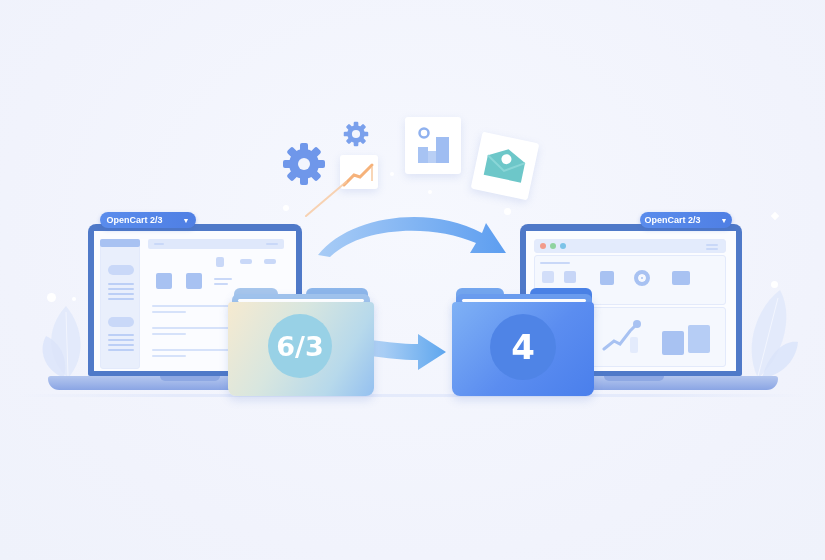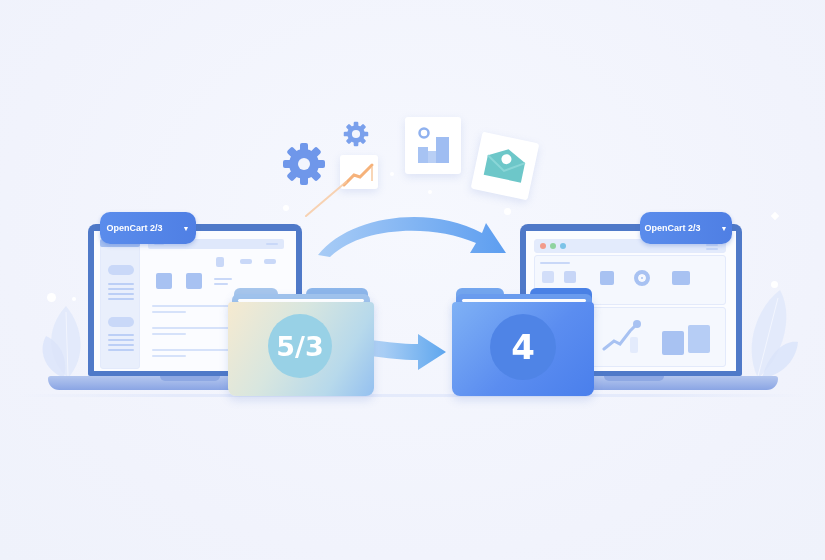--- a/index.html
+++ b/index.html
@@ -18,21 +18,21 @@
     
     .leaf { position: absolute; }
 
     
     .laptop { position: absolute; }
     .laptop .bezel { position: absolute; background: #4f79c8; border-radius: 8px 8px 2px 2px; }
     .laptop .screen { position: absolute; background: #fbfcff; }
     .laptop .base { position: absolute; background: linear-gradient(180deg, #b4c6ee 0%, #a2b8ea 45%, #8aa5e4 100%); border-radius: 3px 3px 12px 12px; }
     .laptop .notch { position: absolute; background: #8ea8e3; border-radius: 0 0 10px 10px; }
 
-    .badge { position: absolute; height: 32px; border-radius: 10px;
+    .badge { position: absolute; height: 16px; border-radius: 10px;
       background: linear-gradient(90deg, #5a8cec 0%, #4f7fe4 100%);
       color: #fff; font-size: 9px; font-weight: bold; display: flex; align-items: center; justify-content: center; gap: 20px;
       box-shadow: 0 2px 4px rgba(70,110,200,0.3); font-family: "Liberation Sans", sans-serif; }
     .badge .caret { font-size: 7px; }
 
     
     .blk { position: absolute; background: #dbe5fb; border-radius: 2px; }
     .blk2 { position: absolute; background: #c9d8f8; border-radius: 2px; }
     .blk3 { position: absolute; background: #a8c2f2; border-radius: 2px; }
     .panel { position: absolute; background: #eef3fd; border: 1px solid #e3eafb; border-radius: 3px; }
@@ -176,21 +176,21 @@
     <path d="M0 10 C20 12 30 14 48 14 L48 4 L76 22 L48 40 L48 30 C30 30 18 28 0 26 Z" fill="url(#gb)"></path>
   </svg>
 
   <div class="folder" style="left:228px;top:288px;width:146px;height:108px;">
     <div class="tab-back" style="left:6px;top:0px;width:44px;height:14px;background:#a7c6ec;"></div>
     <div class="tab-back" style="left:78px;top:0px;width:62px;height:14px;background:#8db6ea;"></div>
     <div class="body" style="left:4px;top:6px;width:138px;height:18px;background:#9fc2ec;border-radius:6px 6px 0 0;"></div>
     <div class="paper" style="left:10px;top:11px;width:126px;"></div>
     <div class="body" style="left:0px;top:14px;width:146px;height:94px;background:linear-gradient(120deg,#f6ead0 0%,#d8e6df 40%,#b7d9eb 75%,#94c0f0 100%);"></div>
     <div class="circle" style="left:40px;top:26px;width:64px;height:64px;background:#98d1e6;font-size:27px;">
-      <span>5/3</span>
+      <span>6/3</span>
     </div>
   </div>
 
   <div class="folder" style="left:452px;top:288px;width:142px;height:108px;">
     <div class="tab-back" style="left:4px;top:0px;width:48px;height:14px;background:#74a6ee;"></div>
     <div class="tab-back" style="left:78px;top:0px;width:62px;height:14px;background:#4a82e6;"></div>
     <div class="body" style="left:4px;top:6px;width:136px;height:18px;background:#6a9cee;border-radius:6px 6px 0 0;"></div>
     <div class="paper" style="left:10px;top:11px;width:124px;"></div>
     <div class="body" style="left:0px;top:14px;width:142px;height:94px;background:linear-gradient(135deg,#7fb1f5 0%,#5b8df0 55%,#4a7fec 100%);"></div>
     <div class="circle" style="left:38px;top:26px;width:66px;height:66px;background:#4f84e6;font-size:34px;">

